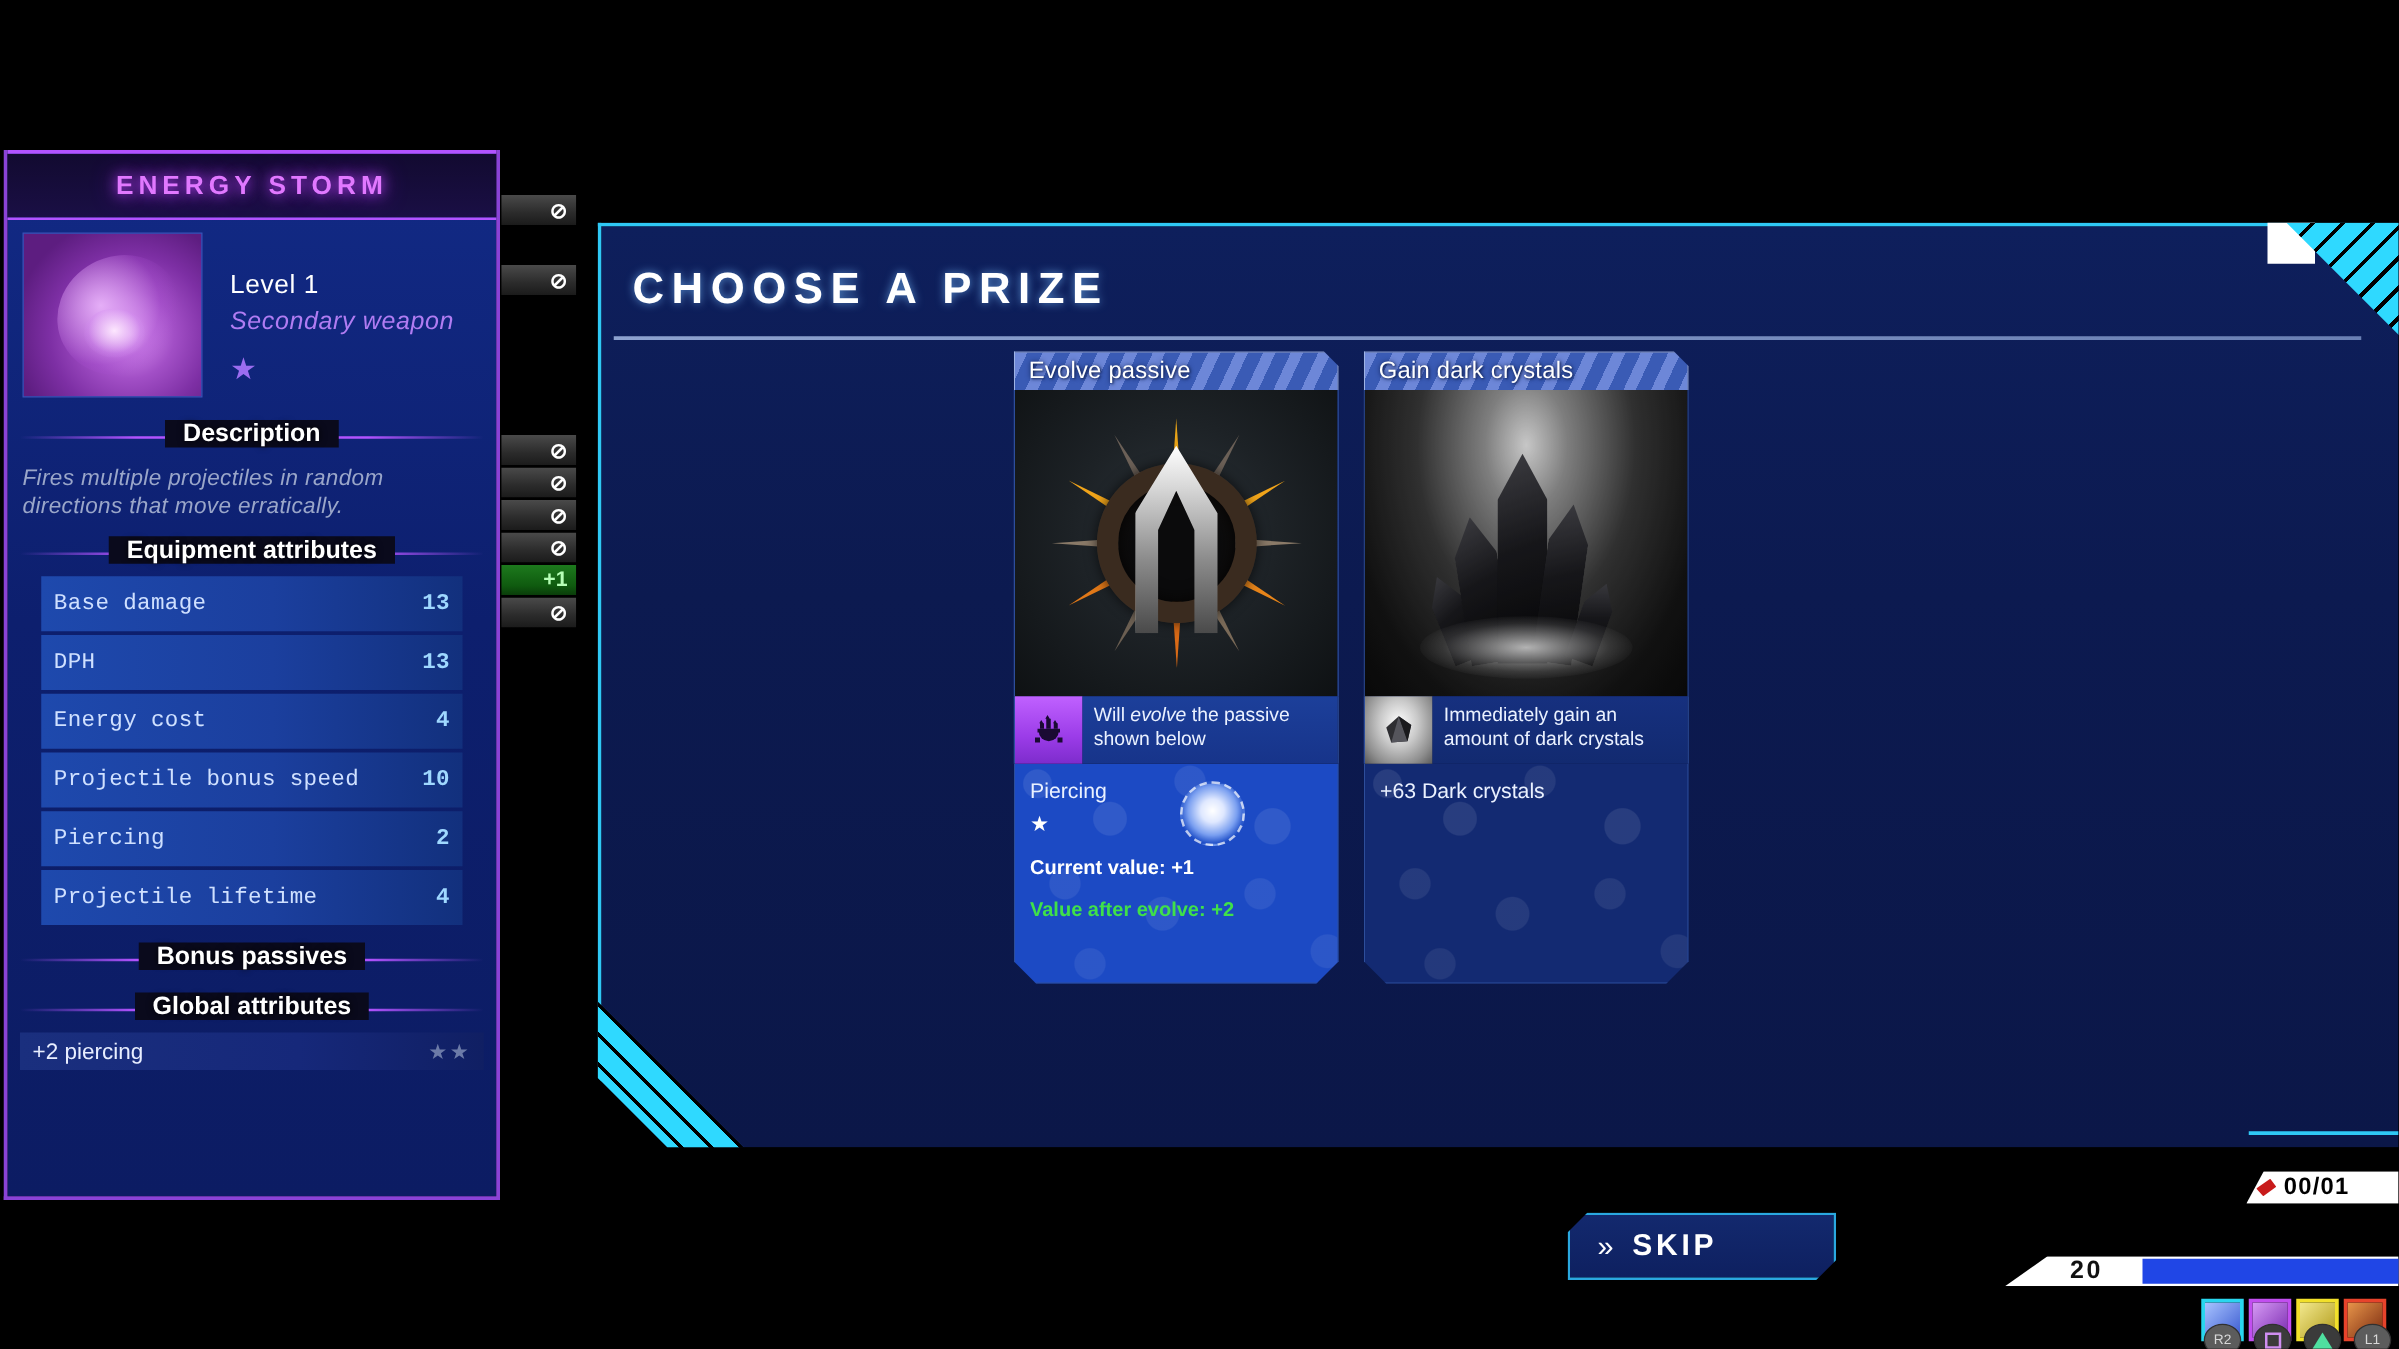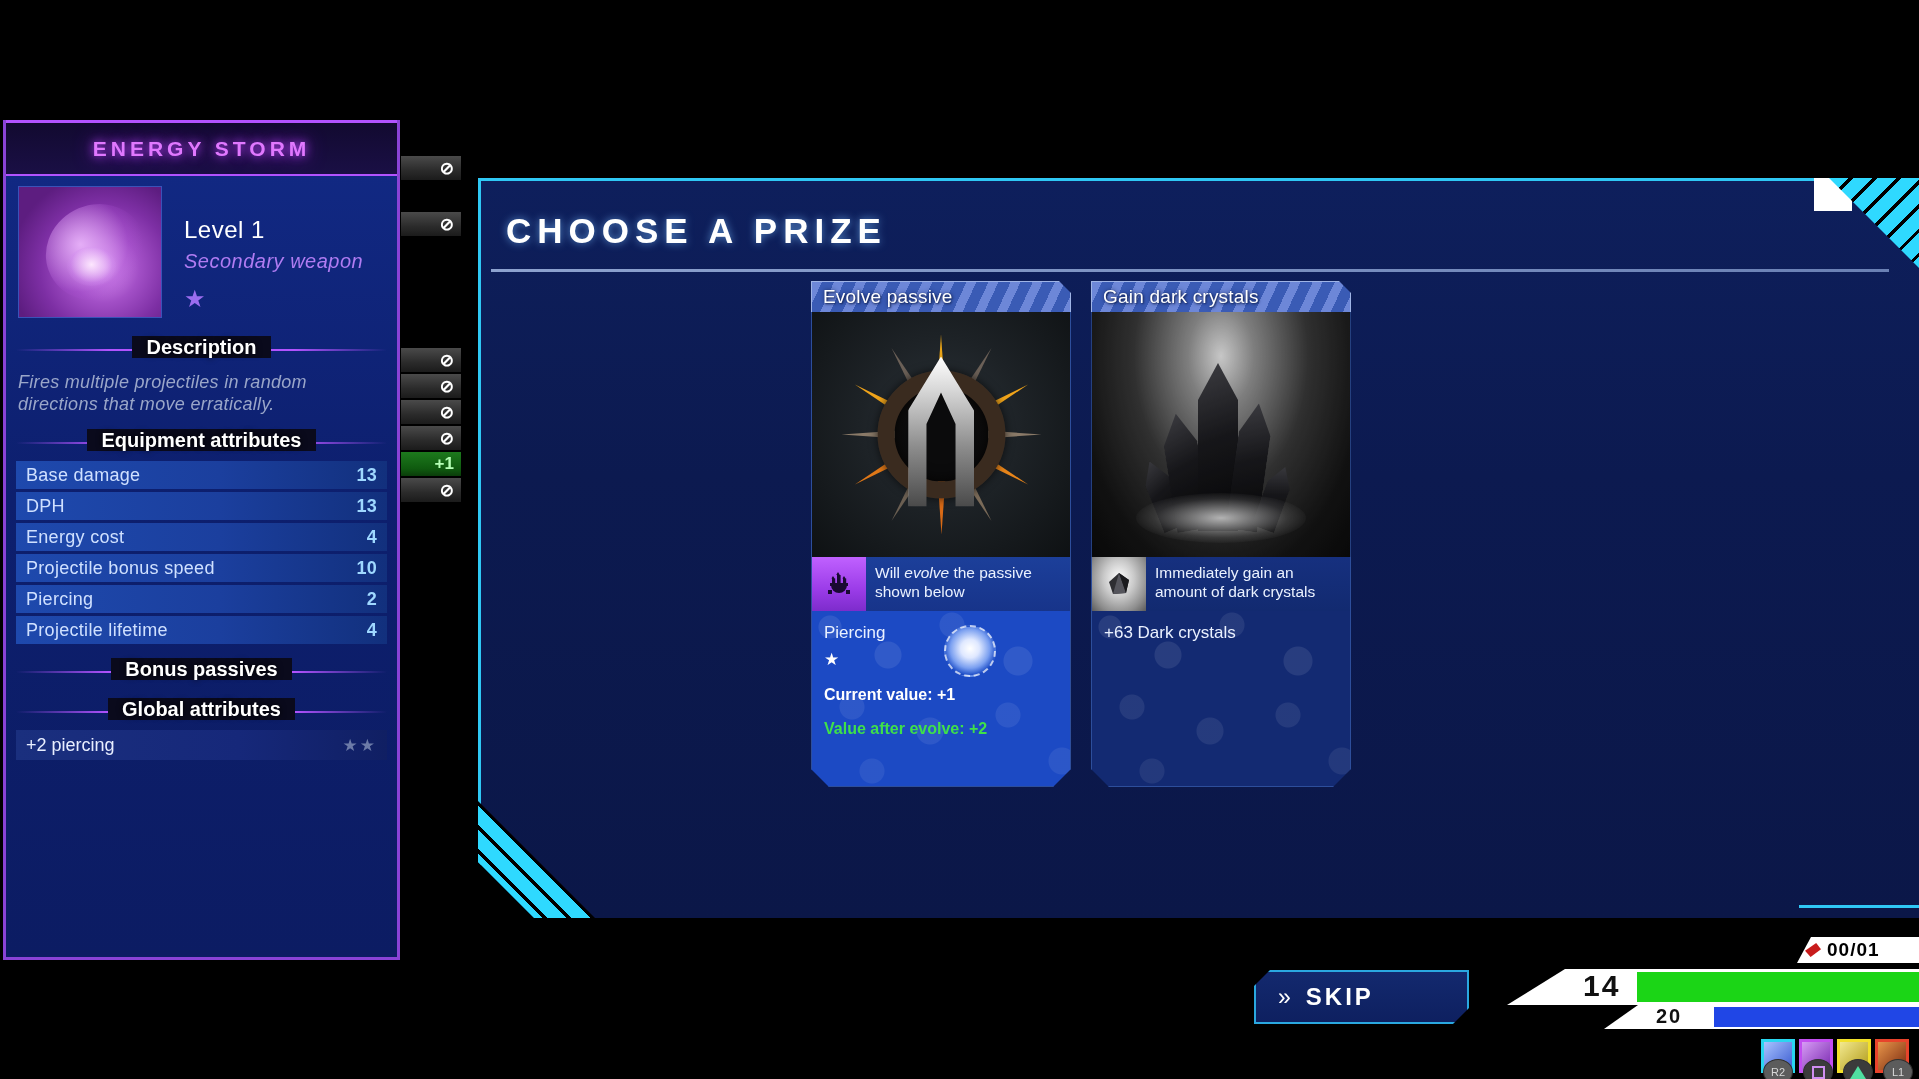--- a/index.html
+++ b/index.html
@@ -38,21 +38,21 @@
     border-radius:50%;
     background:radial-gradient(ellipse at 40% 35%,rgba(240,190,255,.85),rgba(170,80,210,.25) 55%,transparent 72%);
     transform:rotate(-28deg);
   }
   .eq-thumb::after{
     content:""; position:absolute; left:34%; top:46%; width:34%; height:30%;
     border-radius:50%;
     background:radial-gradient(ellipse at 50% 45%,rgba(255,235,255,.95),rgba(210,140,240,.3) 60%,transparent 75%);
   }
   .eq-meta{ padding-left:22px; padding-top:30px; }
-  .eq-level{ font-size:24px; color:#ffffff; letter-spacing:.5px; }
+  .eq-level{ font-size:21px; color:#ffffff; letter-spacing:.5px; }
   .eq-type{ font-size:20px; color:#b07cf2; font-style:italic; margin-top:6px; letter-spacing:.5px; }
   .eq-stars{ margin-top:12px; font-size:24px; color:#9b6df0; }
 
   .sec-header{
     position:relative; text-align:center; margin:14px 0 6px 0; height:26px;
   }
   .sec-header .line{
     position:absolute; top:13px; left:10px; right:10px; height:2px;
     background:linear-gradient(90deg,rgba(190,90,255,0) 0%,#b253ff 25%,#b253ff 75%,rgba(190,90,255,0) 100%);
   }
@@ -60,23 +60,23 @@
     position:relative; background:#0a0a1c; padding:0 14px; font-size:20px;
     font-weight:bold; color:#fff; text-shadow:0 0 6px #000;
   }
   .eq-desc{
     font-size:18px; font-style:italic; color:#9aa6c9; line-height:1.2;
     padding:4px 12px 0 12px; letter-spacing:.3px;
   }
 
   .attr-row{
     display:flex; justify-content:space-between; align-items:center;
-    margin:3px 10px; height:28px; padding:0 10px;
+    margin:3px 27px; height:44px; padding:0 10px;
     background:linear-gradient(90deg,#1e49ad 0%,#1b3f9e 55%,#12307d 100%);
-    color:#cfe0ff; font-size:18px; letter-spacing:.3px;
+    color:#cfe0ff; font-size:18px; letter-spacing:.3px;font-family:Liberation Mono, monospace;
   }
   .attr-row .v{ color:#9fd8ff; font-weight:bold; }
 
   .passive-row{
     display:flex; justify-content:space-between; align-items:center;
     margin:3px 10px; height:30px; padding:0 10px;
     background:linear-gradient(90deg,#1a2f7e 0%,#16287a 60%,#101f63 100%);
     font-size:18px; color:#e8eeff;
   }
   .passive-row .pstars{ color:#6c7ba8; font-size:17px; letter-spacing:2px; }
@@ -511,25 +511,20 @@
   <div class="skip">
     <span class="chev">»</span>
     <span class="lbl">SKIP</span>
   </div>
 
   <div class="hud">
     <div class="ammo">
       <span class="pod"></span>
       <span class="cnt">00/01</span>
     </div>
-    <div class="xp">
-      <div class="plate"></div>
-      <div class="lvl">14</div>
-      <div class="bar"></div>
-    </div>
     <div class="sub">
       <div class="plate"></div>
       <div class="num">20</div>
       <div class="bar"></div>
     </div>
     <div class="slots">
       <div class="slot s1"></div>
       <div class="slot s2"></div>
       <div class="slot s3"></div>
       <div class="slot s4"></div>

